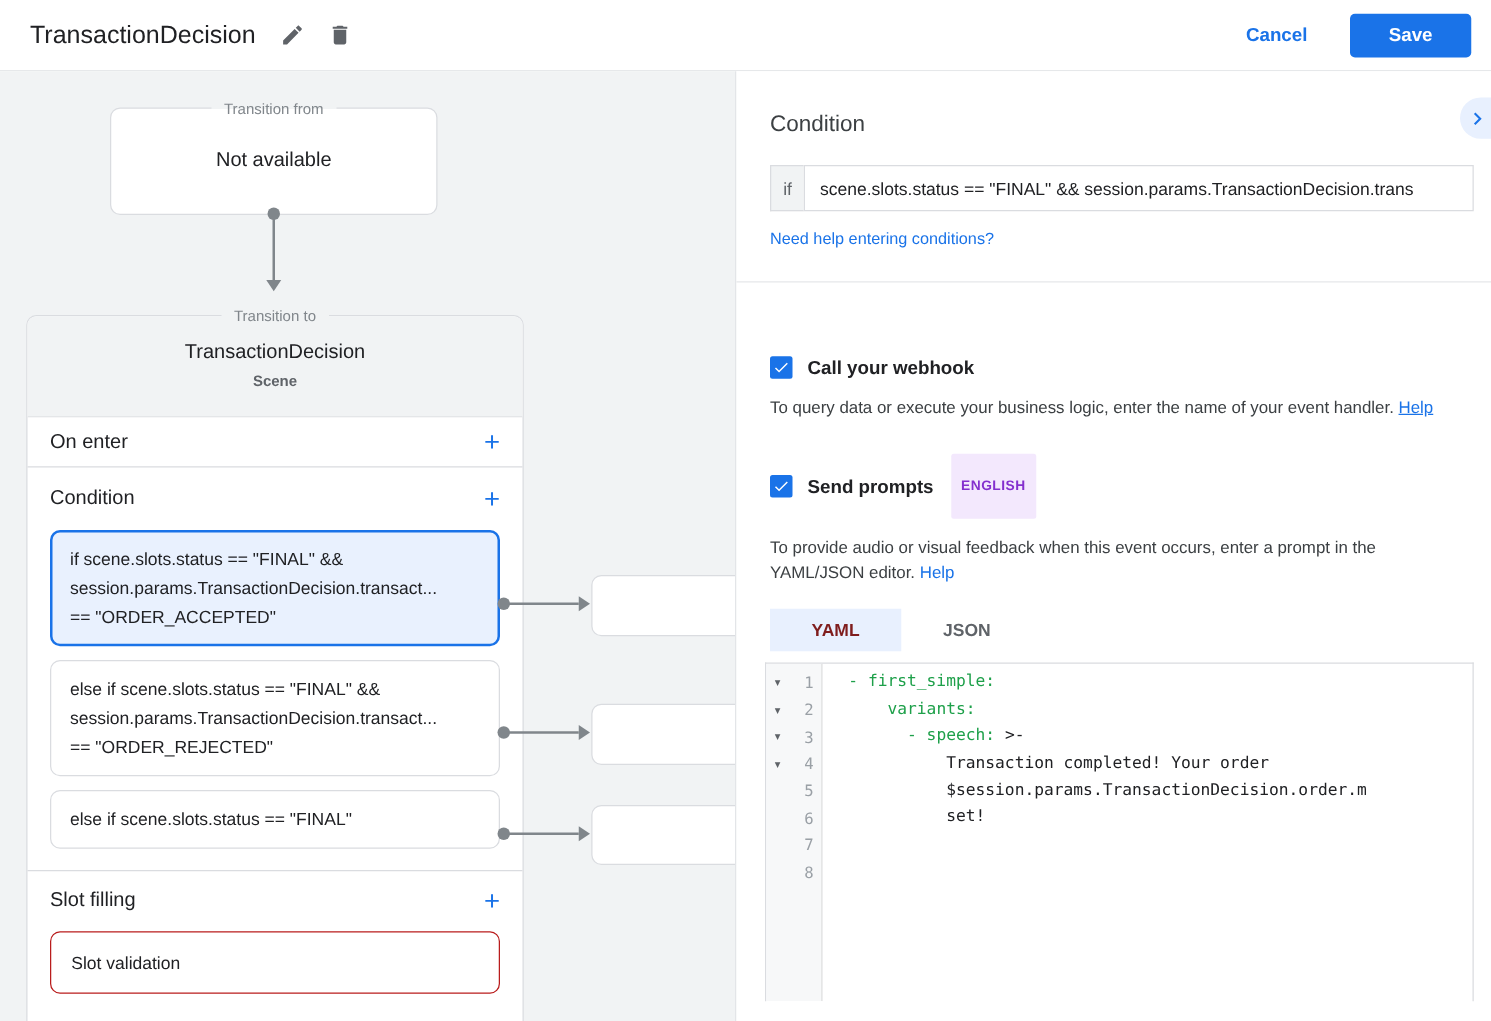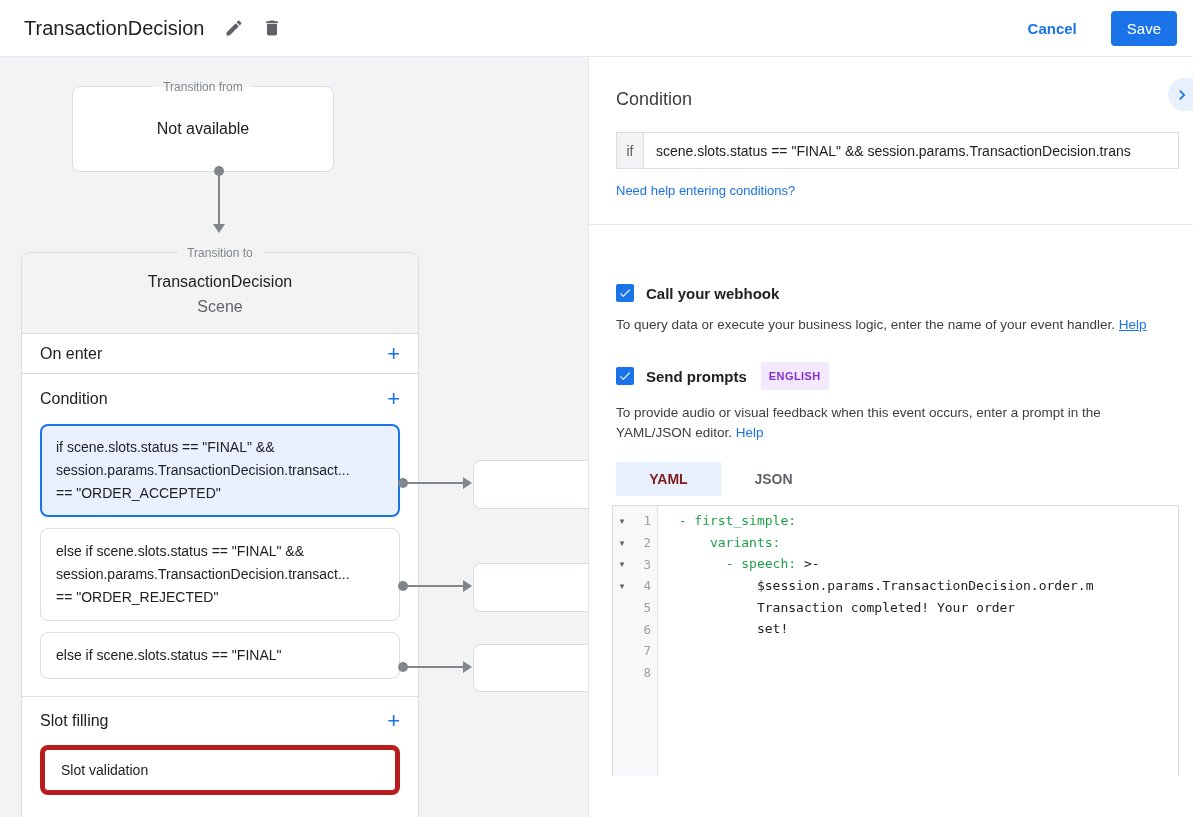--- a/index.html
+++ b/index.html
@@ -12,63 +12,63 @@
   .page-title { font-size:20px; color:#202124; }
   .title-icons { display:flex; align-items:center; gap:14px; margin-left:18px; }
   .icon-btn { width:24px; height:24px; border:none; background:none; cursor:pointer;
               display:flex; align-items:center; justify-content:center; }
   .icon-btn svg { width:20px; height:20px; fill:#5f6368; }
   .topbar-spacer { flex:1; }
   .cancel-btn { border:none; background:none; color:#1a73e8; font-size:15px;
                 font-weight:600; padding:8px 16px; margin-right:18px; cursor:pointer;
                 font-family:"Liberation Sans", sans-serif; }
   .save-btn { background:#1a73e8; color:#fff; border:none; border-radius:4px;
-              font-size:15px; font-weight:400; padding:9px 16px; cursor:pointer;
+              font-size:15px; font-weight:700; padding:9px 31px; cursor:pointer;
               font-family:"Liberation Sans", sans-serif; }
 
   
   .main { display:flex; height:760px; }
   .canvas { position:relative; width:588px; height:760px; background:#f1f3f4;
             overflow:hidden; flex:none; }
   .panel { position:relative; width:605px; height:760px; background:#fff;
            border-left:1px solid #e3e5e8; overflow:hidden; flex:none; }
 
   
   .node-box { position:absolute; background:#fff; border:1px solid #dadce0;
               border-radius:8px; }
   .legend-chip { position:absolute; top:-9px; left:50%; transform:translateX(-50%);
                  font-size:12px; line-height:18px; color:#80868b; padding:0 10px;
                  white-space:nowrap; }
   .legend-from { background:linear-gradient(#f1f3f4 50%, #ffffff 50%); }
   .legend-to { background:#f1f3f4; }
 
-  .t-from { left:72px; top:29px; width:262px; height:86px; }
+  .t-from { left:88px; top:29px; width:262px; height:86px; }
   .t-from .nb-content { display:flex; align-items:center; justify-content:center;
                         height:100%; font-size:16px; color:#202124; }
 
   .t-to { left:21px; top:195px; width:398px; height:640px; background:#fff; }
   .tt-header { height:81px; background:#f1f3f4; border-bottom:1px solid #dadce0;
                border-radius:7px 7px 0 0; text-align:center; padding-top:20px; }
   .tt-title { font-size:16px; color:#202124; }
-  .tt-sub { font-size:16px; color:#5f6368; margin-top:7px; }
+  .tt-sub { font-size:12px; color:#5f6368; margin-top:7px;font-weight:bold; }
   .tt-row { display:flex; align-items:center; justify-content:space-between;
             padding:0 18px; }
   .row-onenter { height:40px; border-bottom:1px solid #dadce0; }
   .row-label { font-size:16px; color:#202124; }
   .add-btn { border:none; background:none; color:#1a73e8; font-size:22px;
              line-height:22px; cursor:pointer; padding:0; }
   .cond-section { border-bottom:1px solid #dadce0; padding-bottom:17px; }
   .row-cond { height:50px; }
   .cond-card { margin:0 18px 11px 18px; border:1px solid #dadce0; border-radius:8px;
                background:#fff; padding:11px 15px; font-size:14px; line-height:23px;
                color:#202124; cursor:pointer; }
   .cond-card:last-child { margin-bottom:0; }
   .cond-card.selected { border:2px solid #1a73e8; background:#e9f1fe; padding:10px 14px; }
   .row-slot { height:48px; }
-  .slot-card { margin:0 18px; border:5px solid #b91c1c; border-radius:8px;
+  .slot-card { margin:0 18px; border:1px solid #b91c1c; border-radius:8px;
                background:#fff; height:50px; display:flex; align-items:center;
                padding:0 16px; font-size:14px; color:#202124; cursor:pointer; }
 
   .target-box { position:absolute; left:473px; width:130px; background:#fff;
                 border:1px solid #dadce0; border-radius:8px; }
   .tb1 { top:403px; height:49px; }
   .tb2 { top:506px; height:49px; }
   .tb3 { top:587px; height:48px; }
 
   .connector-layer { position:absolute; left:0; top:0; width:588px; height:760px;
@@ -93,21 +93,21 @@
   .collapse-btn svg { width:20px; height:20px; fill:#1a73e8; margin-left:3px; }
 
   .p-section2 { padding:32px 14px 0 27px; }
   .check-row { display:flex; align-items:center; margin-top:27px; }
   .checkbox { width:18px; height:18px; background:#1a73e8; border-radius:2px;
               display:flex; align-items:center; justify-content:center; cursor:pointer;
               flex:none; }
   .checkbox svg { width:14px; height:14px; }
   .check-label { font-size:15px; font-weight:600; color:#202124; margin-left:12px; }
   .badge { background:#f3e8fd; color:#8430ce; font-size:11px; font-weight:700;
-           letter-spacing:.4px; padding:8px 8px; margin-left:14px; border-radius:2px; }
+           letter-spacing:.4px; padding:20px 8px; margin-left:14px; border-radius:2px; }
   .helper { font-size:13.5px; color:#3c4043; margin-top:13px; line-height:20px; }
   .helper .hlink { font-size:13.5px; }
   .hlink-u { text-decoration:underline; }
   .nowrap { white-space:nowrap; }
   .text-input { margin-top:11px; height:38px; border:1px solid #dadce0; background:#fff;
                 display:flex; align-items:center; padding:0 12px; font-size:15px;
                 color:#202124; cursor:text; }
   .caret { display:inline-block; width:1px; height:18px; background:#202124;
            margin-left:1px; }
 
@@ -311,21 +311,21 @@
             </div>
             <div class="gut-row">
               <span class="fold"></span>
               <span class="lnum">8</span>
             </div>
           </div>
         <div class="code">
             <div class="code-row"><span class="seg-plain">  </span><span class="seg-key">- first_simple:</span></div>
             <div class="code-row"><span class="seg-plain">      </span><span class="seg-key">variants:</span></div>
             <div class="code-row"><span class="seg-plain">        </span><span class="seg-key">- speech:</span><span class="seg-plain"> &gt;-</span></div>
+            <div class="code-row"><span class="seg-plain">            Transaction completed! Your order</span></div>
             <div class="code-row"><span class="seg-plain">            $session.params.TransactionDecision.order.m</span></div>
-            <div class="code-row"><span class="seg-plain">            Transaction completed! Your order</span></div>
             <div class="code-row"><span class="seg-plain">            set!</span></div>
             <div class="code-row"></div>
           </div>
       </div>
     </div>
   </div>
 </div>
 
 </body></html>

